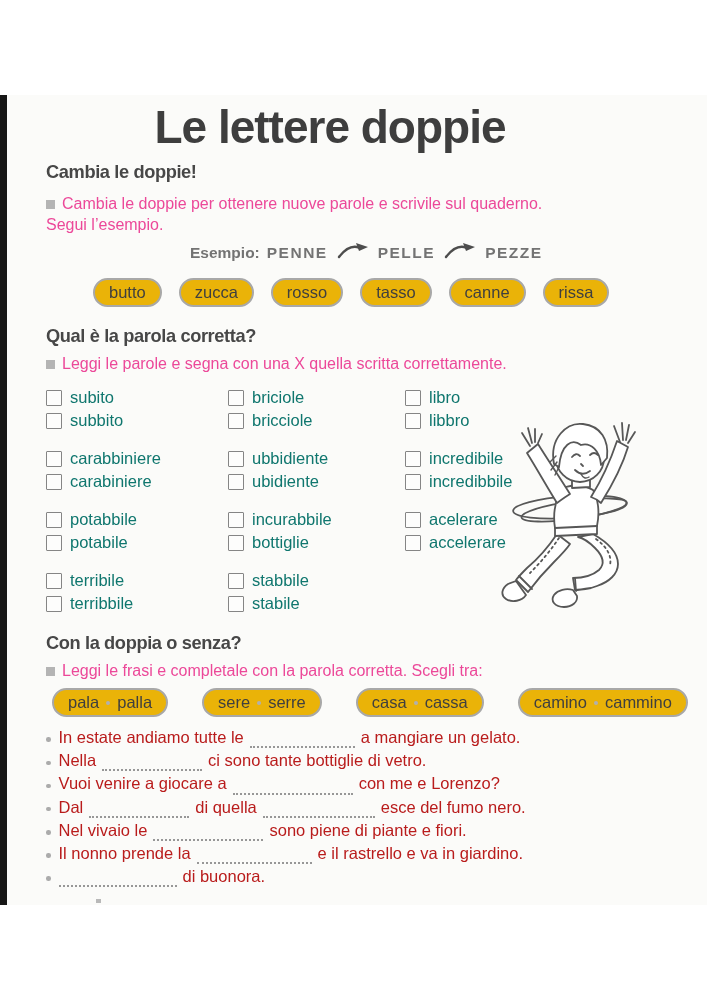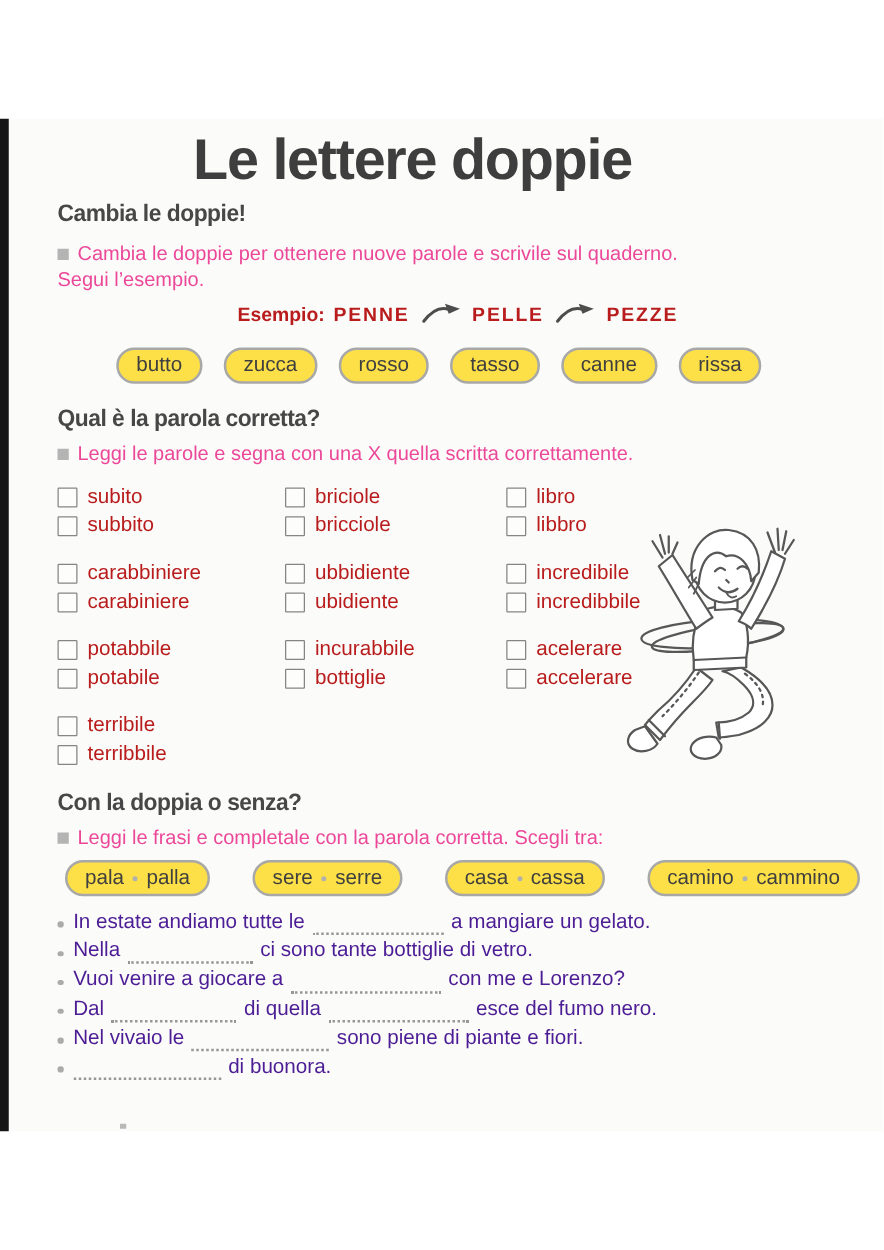--- a/index.html
+++ b/index.html
@@ -16,46 +16,46 @@
     font-size:46px;font-weight:bold;color:#3e3e3e;letter-spacing:-1px;
   }
   .h2{
     position:absolute;left:46px;font-size:19px;font-weight:bold;color:#474747;
     letter-spacing:-0.4px;transform:scaleX(0.96);transform-origin:left center;white-space:nowrap;
   }
   .instr{position:absolute;left:46px;font-size:16px;color:#ec4899;white-space:nowrap;}
   .sq{display:inline-block;width:9px;height:9px;background:#b4b4b4;margin-right:7px;}
 
   .esempio{position:absolute;left:190px;top:242px;display:flex;align-items:center;gap:7px;
-    font-weight:bold;font-size:15.5px;color:#b91c1c;}
+    font-weight:bold;font-size:15.5px;color:#737373;}
   .esempio .word{letter-spacing:1.5px;}
   .arrow-svg{display:inline-block;margin:0 2px 4px 2px;}
 
   .pill-row{position:absolute;display:flex;align-items:center;}
   .pill{
     display:inline-flex;align-items:center;justify-content:center;
-    border:2.5px solid #a8a8a8;border-radius:15px;background:#fde047;
+    border:2.5px solid #a8a8a8;border-radius:15px;background:#eab308;
     padding:3px 14px;font-size:16.5px;color:#3f3f3f;white-space:nowrap;
   }
   .dot{display:inline-block;width:4px;height:4px;border-radius:50%;background:#b0b0b0;margin:0 7px;}
 
   .grid{
     position:absolute;left:46px;top:386px;width:470px;
     display:grid;grid-template-columns:182px 177px 160px;row-gap:15px;
   }
   .pair{display:flex;flex-direction:column;}
   .opt{display:flex;align-items:center;height:23px;}
   .cb{
     display:inline-block;width:14px;height:14px;border:1.6px solid #858585;
     border-radius:1px;background:#fdfdfc;margin-right:8px;flex:0 0 auto;
   }
-  .lbl{font-size:16.5px;color:#b91c1c;white-space:nowrap;}
+  .lbl{font-size:16.5px;color:#0f766e;white-space:nowrap;}
 
   .sentences{position:absolute;left:46px;top:728px;width:630px;}
-  .sline{display:flex;align-items:baseline;height:23.2px;font-size:16.5px;color:#4c1d95;white-space:nowrap;}
+  .sline{display:flex;align-items:baseline;height:23.2px;font-size:16.5px;color:#b91c1c;white-space:nowrap;}
   .sline > *{margin-right:6px;}
   .bullet{display:inline-block;width:4.5px;height:4.5px;border-radius:50%;background:#ababab;
     align-self:center;flex:0 0 auto;margin-right:8px;}
   .blank{display:inline-block;height:13px;border-bottom:2px dotted #979797;align-self:flex-end;margin-bottom:3px;}
 
   .illustration{position:absolute;left:497px;top:410px;}
 </style>
 </head>
 <body>
 
@@ -188,20 +188,30 @@
       </div>
     </div>
     <div class="pair">
       <div class="opt">
         <span class="cb"></span>
         <span class="lbl">terribile</span>
       </div>
       <div class="opt">
         <span class="cb"></span>
         <span class="lbl">terribbile</span>
+      </div>
+    </div>
+    <div class="pair">
+      <div class="opt">
+        <span class="cb"></span>
+        <span class="lbl">stabbile</span>
+      </div>
+      <div class="opt">
+        <span class="cb"></span>
+        <span class="lbl">stabile</span>
       </div>
     </div>
   </div>
 
 <svg class="illustration" width="174" height="202" viewBox="0 0 174 202">
   <g stroke="#575757" stroke-width="1.8" stroke-linecap="round" stroke-linejoin="round">
 
     <ellipse cx="73" cy="97" rx="57" ry="11" fill="none" transform="rotate(-4 73 97)"></ellipse>
     <ellipse cx="77" cy="100" rx="53" ry="9" fill="none" transform="rotate(-8 77 100)"></ellipse>
 
@@ -295,16 +305,22 @@
       <span class="t">esce del fumo nero.</span>
     </div>
     <div class="sline">
       <span class="bullet"></span>
       <span class="t">Nel vivaio le</span>
       <span class="blank" style="width: 110px;"></span>
       <span class="t">sono piene di piante e fiori.</span>
     </div>
     <div class="sline">
       <span class="bullet"></span>
+      <span class="t">Il nonno prende la</span>
+      <span class="blank" style="width: 115px;"></span>
+      <span class="t">e il rastrello e va in giardino.</span>
+    </div>
+    <div class="sline">
+      <span class="bullet"></span>
       <span class="blank" style="width: 118px;"></span>
       <span class="t">di buonora.</span>
     </div>
   </div>
 
 </body></html>

